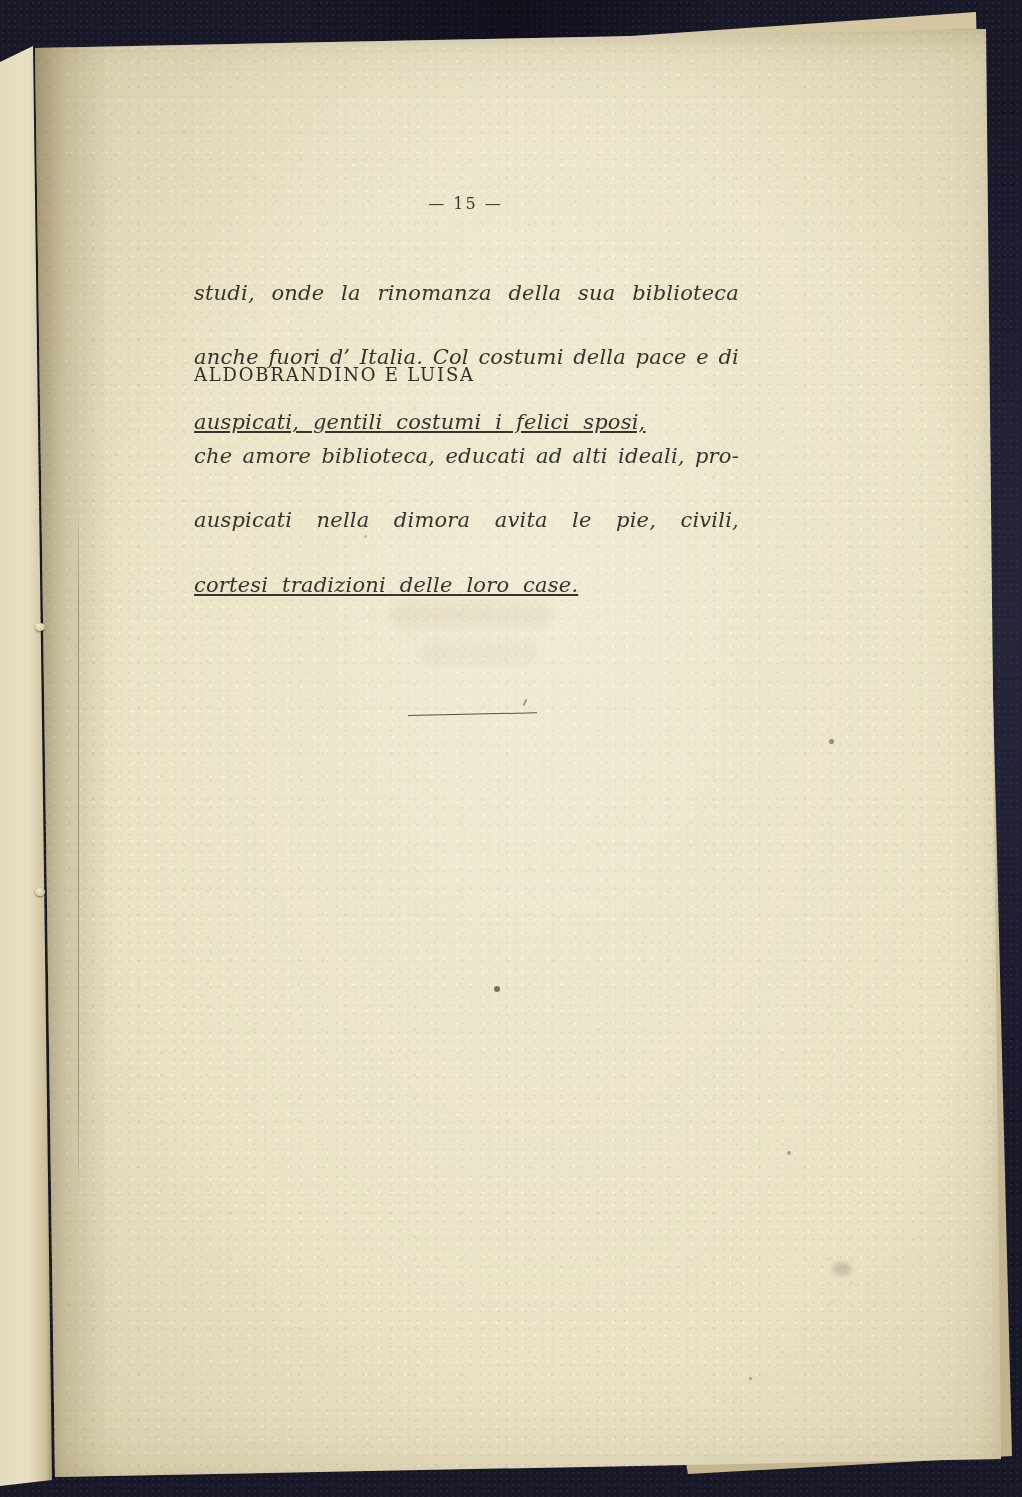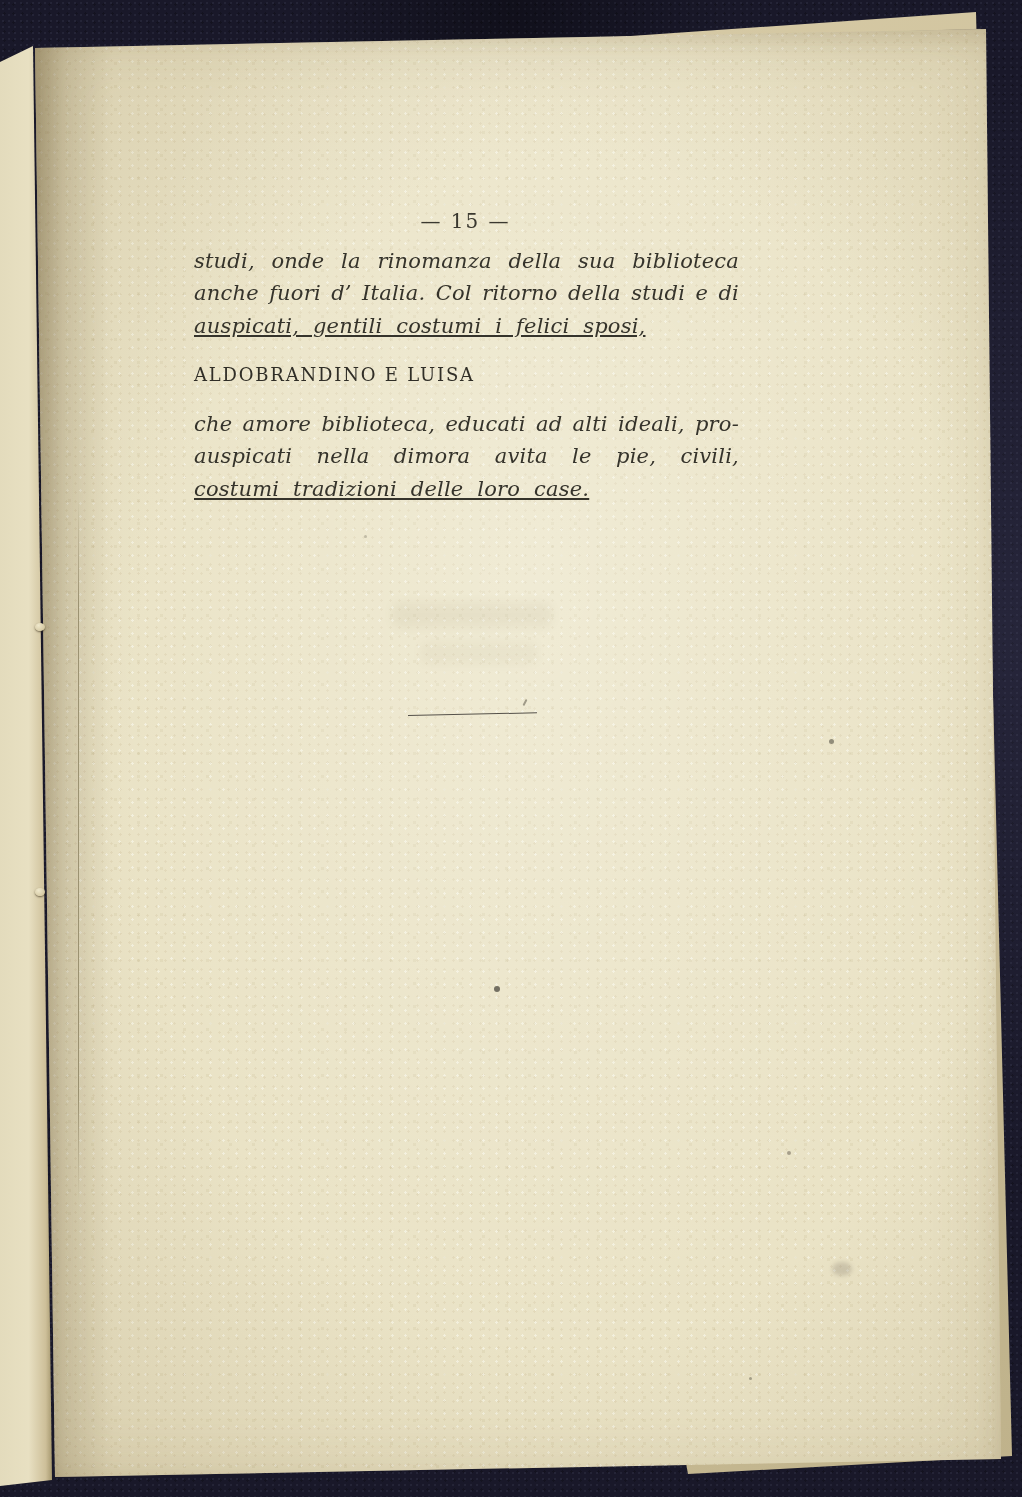--- a/index.html
+++ b/index.html
@@ -66,30 +66,30 @@
     position:absolute;width:10px;height:8px;border-radius:50%;
     background:radial-gradient(circle at 35% 30%, #efe8cc, #d6caa4 70%, #b2a478);
     box-shadow:0 1px 2px rgba(55,45,25,0.65);
   }
   .stitch.s1{left:35px;top:623px;}
   .stitch.s2{left:35px;top:888px;}
 
   
   .text-layer{position:absolute;inset:0;color:#34322a;}
   .page-number{
-    position:absolute;left:194px;top:208px;width:543px;
-    text-align:center;font-size:20px;line-height:26px;letter-spacing:2px;
+    position:absolute;left:194px;top:191px;width:543px;
+    text-align:center;font-size:16px;line-height:26px;letter-spacing:2px;
     color:#3a382f;
   }
   .para{
     position:absolute;left:194px;width:545px;
     font-style:italic;font-size:21px;letter-spacing:0.2px;word-spacing:2px;
     color:#35332b;
   }
-  .para .line{display:block;line-height:32.4px;height:32.4px;white-space:nowrap;}
+  .para .line{display:block;line-height:32.4px;height:32.4px;white-space:nowrap;margin-top:32px;}
   .para .line.just{white-space:normal;text-align:justify;text-align-last:justify;overflow:hidden;}
   .para .line.last{word-spacing:7px;text-decoration:underline;}
   .para1{top:245px;}
   .para2{top:408px;}
   .names-heading{
     position:absolute;left:194px;top:363px;width:543px;
     text-align:left;font-size:18px;line-height:24px;letter-spacing:1.8px;
     color:#302e27;
   }
   .divider-rule{
@@ -134,30 +134,30 @@
 
   <div class="stitch s1"></div>
   <div class="stitch s2"></div>
 
   <div class="text-layer">
 
     <div class="page-number">— 15 —</div>
 
     <div class="para para1">
       <span class="line just">studi, onde la rinomanza della sua biblioteca</span>
-      <span class="line just">anche fuori d’ Italia. Col ritorno della studi e di</span>
+      <span class="line just">anche fuori d’ Italia. Col costumi della pace e di</span>
       <span class="line last">auspicati, gentili costumi i felici sposi,</span>
     </div>
 
     <div class="names-heading">ALDOBRANDINO E LUISA</div>
 
     <div class="para para2">
       <span class="line just">che amore biblioteca, educati ad alti ideali, pro-</span>
       <span class="line just">auspicati nella dimora avita le pie, civili,</span>
-      <span class="line last">costumi tradizioni delle loro case.</span>
+      <span class="line last">cortesi tradizioni delle loro case.</span>
     </div>
 
     <div class="divider-rule"></div>
     <div class="stray-mark"></div>
 
   </div>
 
   <div class="showthrough g1"></div>
   <div class="showthrough g2"></div>
 

